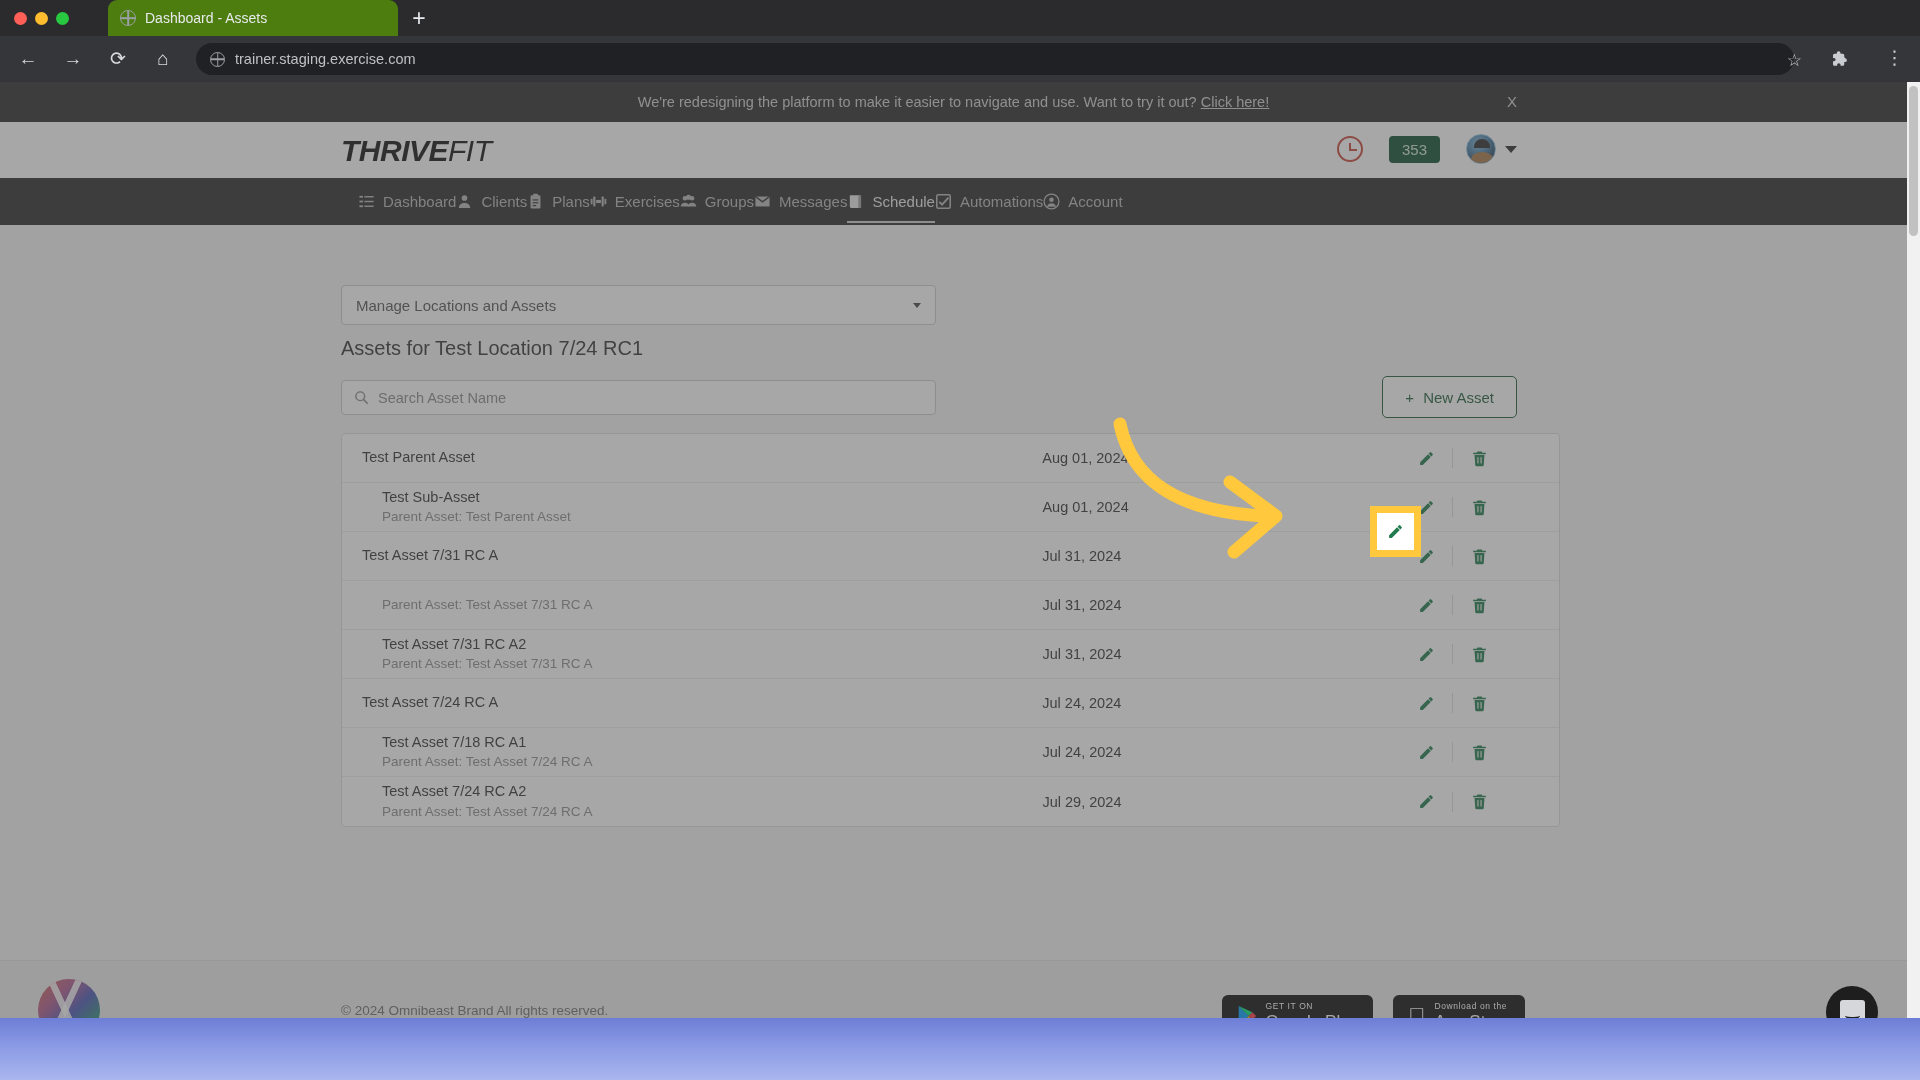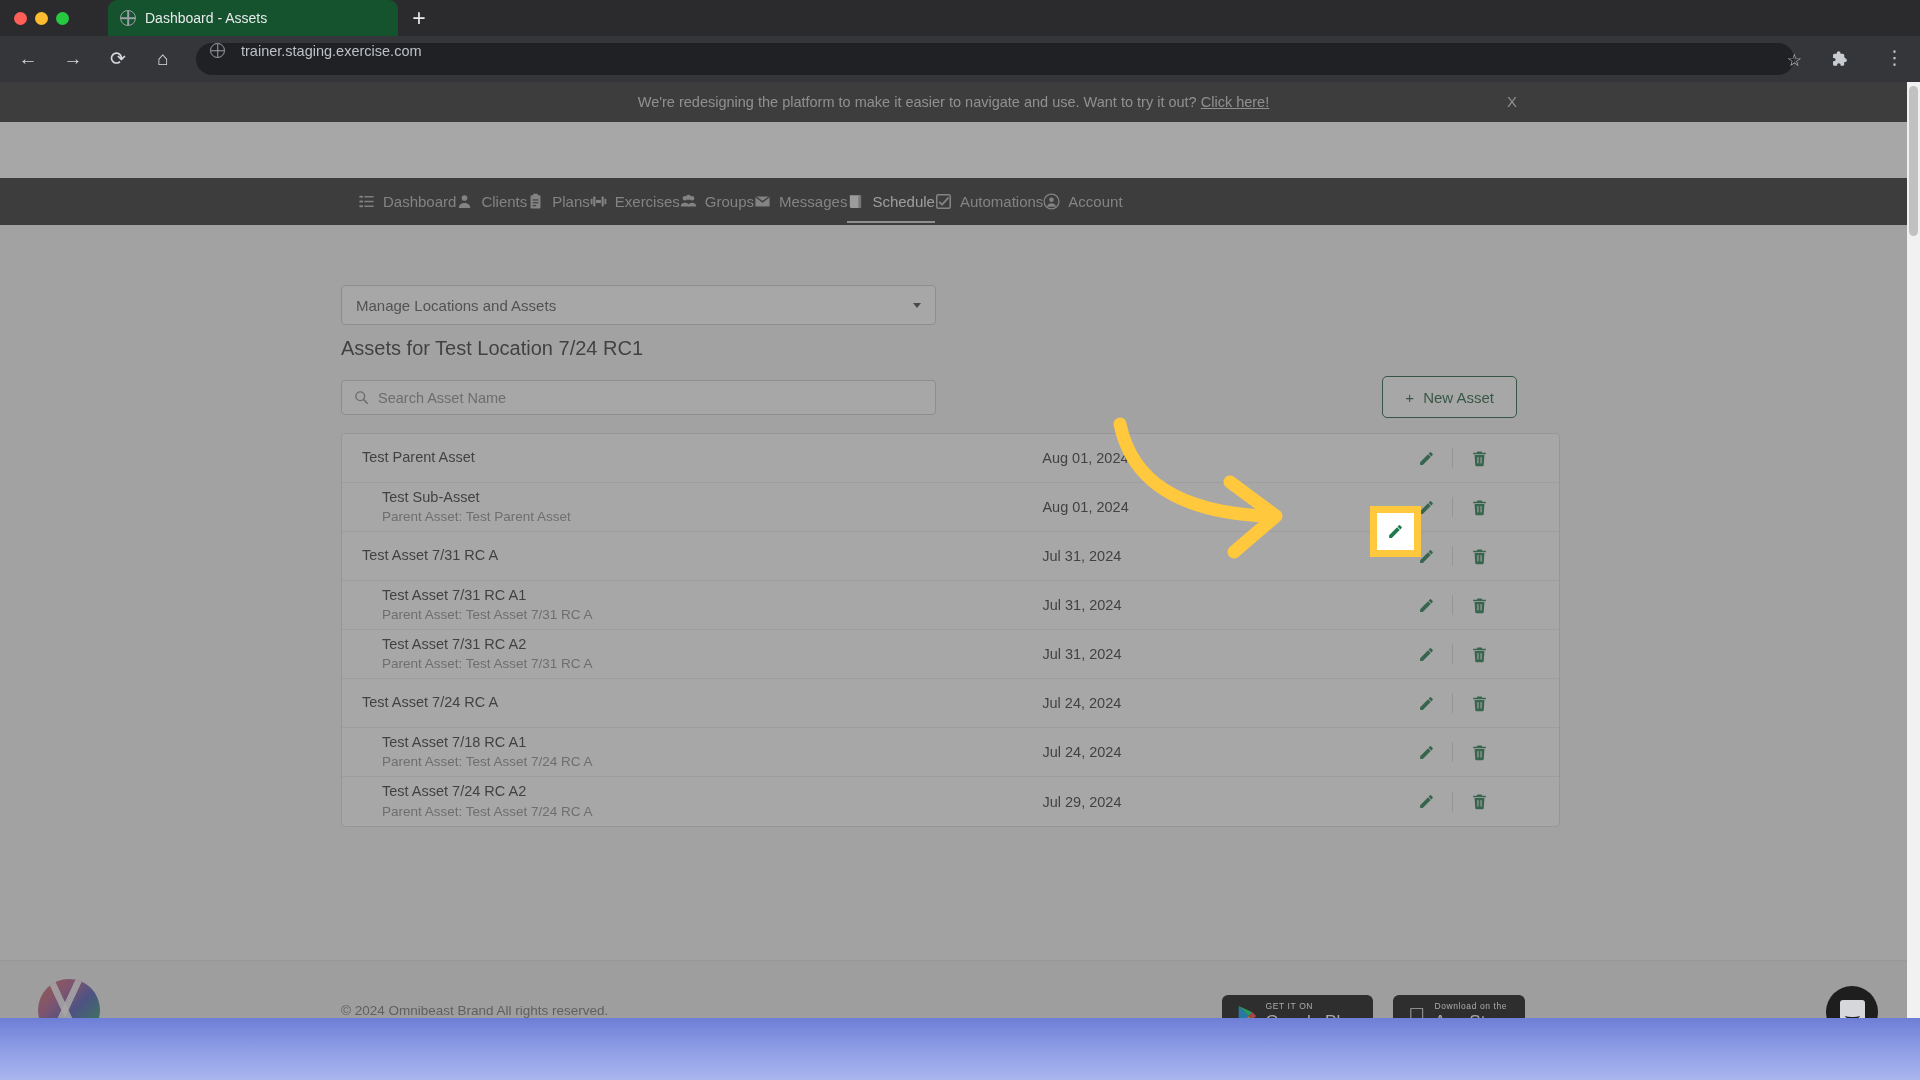--- a/index.html
+++ b/index.html
@@ -16,21 +16,21 @@
     position: absolute; top: 0; left: 0; width: 1920px; height: 36px;
     background: #2b2b2d;
   }
   .traffic { position: absolute; top: 12px; left: 14px; display: flex; gap: 8px; }
   .dot { width: 13px; height: 13px; border-radius: 50%; }
   .dot.r { background: #ff5f57; }
   .dot.y { background: #febc2e; }
   .dot.g { background: #28c840; }
   .tab {
     position: absolute; top: 0px; left: 108px; width: 290px; height: 36px;
-    background: #14532d; border-radius: 9px 9px 0 0;
+    background: #4d7c0f; border-radius: 9px 9px 0 0;
     display: flex; align-items: center; padding: 0 12px; gap: 9px;
   }
   .tab-favicon {
     width: 16px; height: 16px; border-radius: 50%;
     border: 1.6px solid #9aa0a6; position: relative; flex: none;
   }
   .tab-favicon::before {
     content: ""; position: absolute; left: 50%; top: 0; width: 1.6px; height: 100%;
     background: #9aa0a6; transform: translateX(-50%);
   }
@@ -47,21 +47,21 @@
     position: absolute; top: 36px; left: 0; width: 1920px; height: 46px;
     background: #35363a; display: flex; align-items: center;
   }
   .navbtn {
     width: 34px; height: 34px; margin-left: 11px;
     color: #d7dade; font-size: 19px; line-height: 34px; text-align: center;
   }
   .omnibox {
     position: absolute; left: 196px; top: 7px; width: 1598px; height: 32px;
     background: #202124; border-radius: 16px;
-    display: flex; padding: 0 14px; gap: 16px;
+    display: flex; align-items: center; padding: 0 14px; gap: 10px;
   }
   .omni-icon {
     width: 15px; height: 15px; border-radius: 50%;
     border: 1.5px solid #9aa0a6; position: relative; flex: none;
   }
   .omni-icon::before {
     content: ""; position: absolute; left: 50%; top: 0; width: 1.5px; height: 100%;
     background: #9aa0a6; transform: translateX(-50%);
   }
   .omni-icon::after {
@@ -354,20 +354,33 @@
   <div class="viewport">
 
     <div class="notif-banner">
       <div class="notif-text">
         <span>We're redesigning the platform to make it easier to navigate and use. Want to try it out?</span>
         <span class="notif-link">Click here!</span>
       </div>
       <div class="notif-close">X</div>
     </div>
 
+    <div class="brand-header">
+      <div class="logo">
+        <span>THRIVE</span><span class="lite">FIT</span>
+      </div>
+      <div class="hdr-right">
+        <div class="clock-icon"></div>
+        <div class="count-badge">353</div>
+        <div class="avatar-wrap">
+          <div class="avatar"></div>
+          <div class="chev-down"></div>
+        </div>
+      </div>
+    </div>
 
     <div class="main-nav">
       <div class="nav-inner">
 
         <div class="nav-item">
           <svg class="nav-ico" viewBox="0 0 24 24" fill="#b6b6b6">
               <rect x="2" y="4" width="5" height="2.6"></rect>
               <rect x="9" y="4.3" width="13" height="2"></rect>
               <rect x="2" y="10.7" width="5" height="2.6"></rect>
               <rect x="9" y="11" width="13" height="2"></rect>
@@ -537,21 +550,20 @@
                   <svg class="icon-green" viewBox="0 0 24 24" fill="#1f7a4d">
                     <path d="M9 2h6l1 2h5v2H3V4h5zM5 7h14l-1 14a2 2 0 0 1-2 2H8a2 2 0 0 1-2-2z"></path>
                     <rect x="9" y="10" width="1.6" height="9" fill="#f5f5f5"></rect>
                     <rect x="13.4" y="10" width="1.6" height="9" fill="#f5f5f5"></rect>
                   </svg>
                 </div>
               </div>
             </div>
             <div class="trow">
               <div class="cell-name indent">
-                <div class="asset-title">Test Asset 7/31 RC A1</div>
                 <div class="asset-parent">Parent Asset: Test Asset 7/31 RC A</div>
               </div>
               <div class="cell-created">Jul 31, 2024</div>
               <div class="cell-actions">
                 <div class="act-btn">
                   <svg class="icon-green" viewBox="0 0 24 24" fill="#1f7a4d">
                     <path d="M3 17.2V21h3.8L18 9.8 14.2 6zM20.7 7.1a1 1 0 0 0 0-1.4l-2.4-2.4a1 1 0 0 0-1.4 0L15 5.2 18.8 9z"></path>
                   </svg>
                 </div>
                 <div class="act-div"></div>

